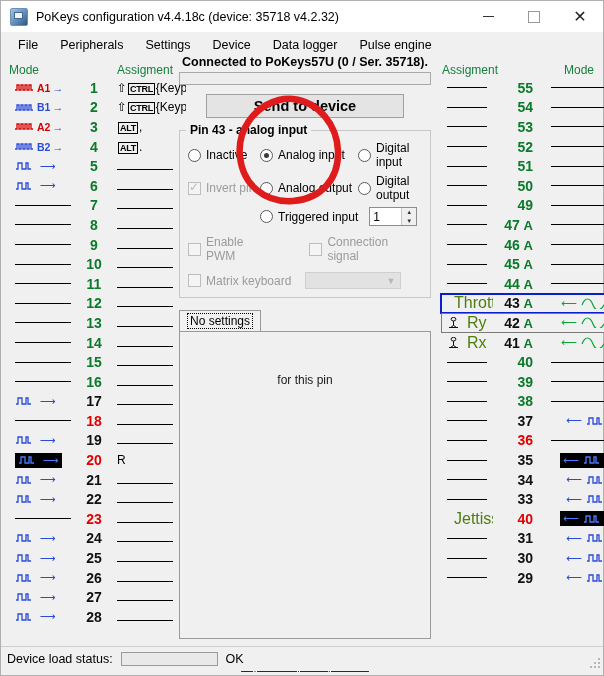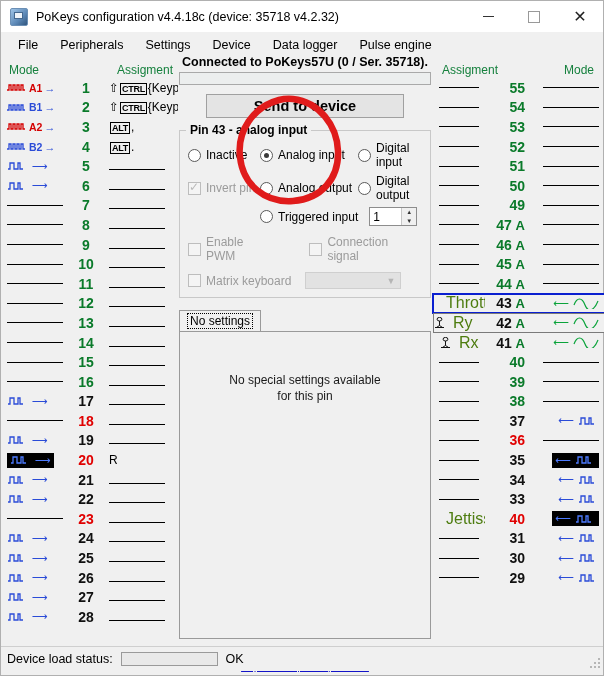--- a/index.html
+++ b/index.html
@@ -29,21 +29,21 @@
   .menu-item{padding:4px 11px;font-size:12.5px;color:#000;}
 
   
   .colhead{position:absolute;font-size:12px;color:#15803d;}
   #hdr-mode-l{left:8px;top:62px;}
   #hdr-asg-l{left:116px;top:62px;}
   #hdr-asg-r{left:441px;top:62px;}
   #hdr-mode-r{left:563px;top:62px;}
 
   
-  .pincol{position:absolute;top:77px;}
+  .pincol{position:absolute;top:77px;margin-left:8px;}
   #pincol-left{left:0px;width:177px;}
   #pincol-right{left:432px;width:172px;}
   .pinrow{height:19.6px;display:flex;align-items:center;position:relative;}
 
   
   .mode-cell{width:70px;display:flex;align-items:center;justify-content:flex-start;padding-left:6px;box-sizing:border-box;}
   .mode-cell.r{justify-content:flex-end;padding-left:0;padding-right:6px;width:76px;}
   .num-cell{width:30px;text-align:center;font-weight:bold;font-size:14px;}
   .num-cell.r{width:40px;text-align:right;padding-right:4px;}
   .asg-cell{flex:1;padding-left:8px;white-space:nowrap;overflow:hidden;font-size:12px;}
@@ -552,21 +552,21 @@
         <span class="mode-cell r">
           <span class="icon-ana">
             <span class="arr">⟵</span>
             <svg width="26" height="11" viewBox="0 0 26 11">
               <path d="M1 7 C4 -1, 9 -1, 12 7 C15 15, 21 13, 25 3" fill="none" stroke="#0aa33a" stroke-width="1.2"></path>
             </svg>
           </span>
         </span>
       </div>
       <div class="pinrow sel-gray">
-        <span class="asg-cell r" style="justify-content:flex-start;gap:5px;">
+        <span class="asg-cell r" style="justify-content:flex-start;padding-left:6px;gap:5px;">
           <svg width="13" height="12" viewBox="0 0 13 12">
             <ellipse cx="6.5" cy="2.2" rx="2.4" ry="1.8" fill="none" stroke="#111" stroke-width="1"></ellipse>
             <path d="M6.5 4 L6.5 8.5 M2 10.5 L11 10.5 M3.4 10.5 L6.5 8.5 L9.6 10.5" fill="none" stroke="#111" stroke-width="1"></path>
           </svg>
           <span class="rname">Ry</span>
         </span>
         <span class="num-cell r n-dark">42 <span class="suffixA">A</span></span>
         <span class="mode-cell r">
           <span class="icon-ana">
             <span class="arr">⟵</span>
@@ -831,21 +831,20 @@
       </div>
     </div>
 
     <div class="tabstrip">
       <div class="tab">
         <span class="focusring">No settings</span>
       </div>
     </div>
     <div class="tabbody">
       <div class="msg">
-        <div>No special settings available</div>
         <div>for this pin</div>
       </div>
     </div>
 
     <div class="footer">
       <div class="cpy">Copyright PoLabs 2011-2019</div>
       <a class="lnk" href="#">http://www.poscope.com/</a>
     </div>
   </div>
 

